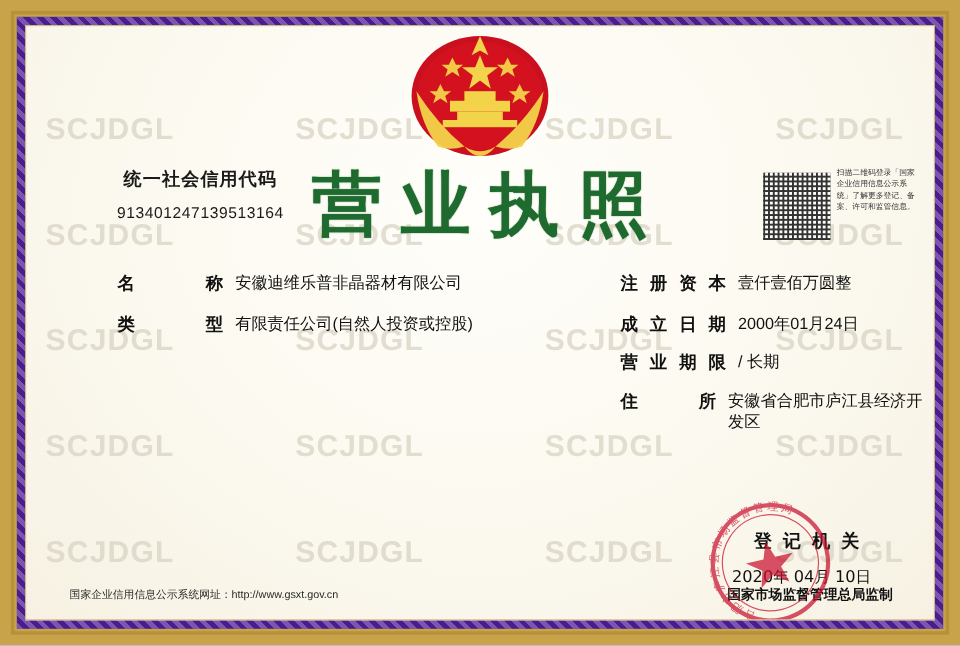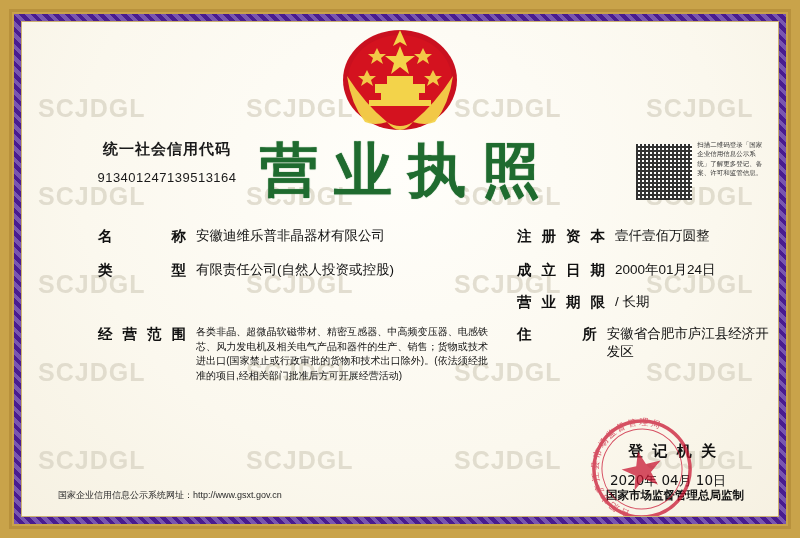--- a/index.html
+++ b/index.html
@@ -334,24 +334,20 @@
       </div>
 
       <div class="row" style="height:32px;">
         <div class="cell col-right">
           <span class="lbl w4">营 业 期 限</span>
           <span class="val">/ 长期</span>
         </div>
       </div>
 
       <div class="row" style="height:90px;">
-        <div class="cell col-left">
-          <span class="lbl w4">经营范围</span>
-          <span class="val small">各类非晶、超微晶软磁带材、精密互感器、中高频变压器、电感铁芯、风力发电机及相关电气产品和器件的生产、销售；货物或技术进出口(国家禁止或行政审批的货物和技术出口除外)。(依法须经批准的项目,经相关部门批准后方可开展经营活动)</span>
-        </div>
         <div class="cell col-right">
           <span class="lbl w4">住 所</span>
           <span class="val">安徽省合肥市庐江县经济开发区</span>
         </div>
       </div>
     </div>
 
     <svg class="seal" viewBox="0 0 104 104">
       <circle cx="52" cy="52" r="48" fill="none" stroke="#c8102e" stroke-width="3.5"></circle>
       <circle cx="52" cy="52" r="40" fill="none" stroke="#c8102e" stroke-width="1"></circle>

